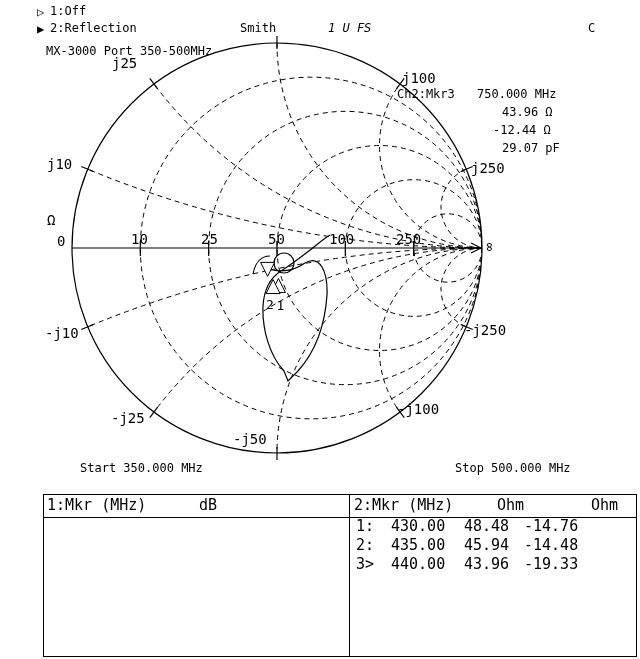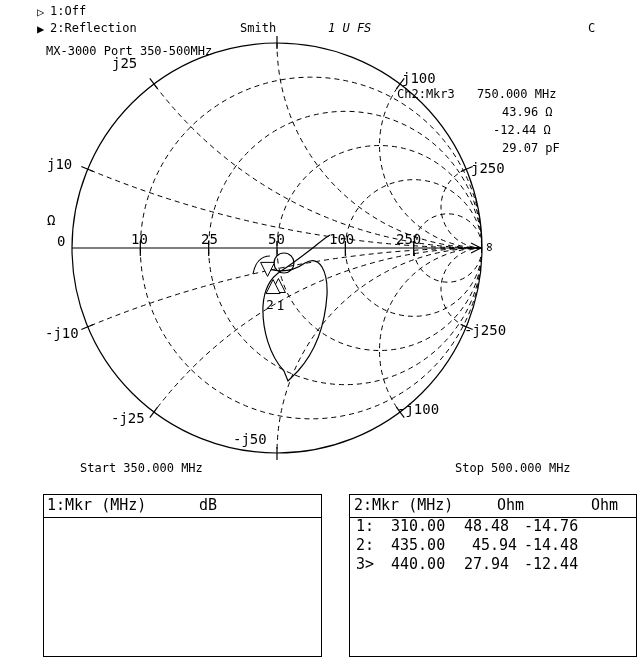--- a/index.html
+++ b/index.html
@@ -110,45 +110,45 @@
     <div class="inf" style="left: 486px; top: 240px;">∞</div>
   </div>
 <div id="marker-num-labels">
     <div style="left: 276.409px; top: 298.514px;">1</div>
     <div style="left: 266.084px; top: 297.531px;">2</div>
   </div>
 
 <span class="abs t15" style="left:44px;top:461px;margin-left:36px;">Start 350.000 MHz</span>
 <span class="abs t15" style="left:455px;top:461px;">Stop 500.000 MHz</span>
 
-<div class="box" style="left:43px;top:494px;width:277px;height:161px;">
+<div class="box" style="left:43px;top:494px;width:277px;height:161px;padding-left:28px;">
   <span class="cell" style="left:3px;top:2px;">1:Mkr (MHz)</span>
   <span class="cell" style="left:155px;top:2px;">dB</span>
   <div class="hsep" style="top:22px;"></div>
   <div id="t1-rows"></div>
 </div>
 
 <div class="box" style="left:321px;top:494px;width:286px;height:161px;margin-left:28px;">
   <span class="cell" style="left:4px;top:2px;">2:Mkr (MHz)</span>
   <span class="cell" style="left:147px;top:2px;">Ohm</span>
   <span class="cell" style="left:241px;top:2px;">Ohm</span>
   <div class="hsep" style="top:22px;"></div>
   <div id="t2-rows">
       <div>
         <span class="cell" style="left: 6px; top: 23px;">1:</span>
-        <span class="cell" style="left: 41px; top: 23px;">310.00</span>
+        <span class="cell" style="left: 41px; top: 23px;">430.00</span>
         <span class="cell" style="left: 114px; top: 23px;">48.48</span>
         <span class="cell" style="left: 174px; top: 23px;">-14.76</span>
       </div>
       <div>
         <span class="cell" style="left: 6px; top: 42px;">2:</span>
         <span class="cell" style="left: 41px; top: 42px;">435.00</span>
-        <span class="cell" style="left: 122px; top: 42px; text-align: center;">45.94</span>
+        <span class="cell" style="left: 114px; top: 42px; text-align: center;">45.94</span>
         <span class="cell" style="left: 174px; top: 42px;">-14.48</span>
       </div>
       <div>
         <span class="cell" style="left: 6px; top: 61px;">3&gt;</span>
         <span class="cell" style="left: 41px; top: 61px;">440.00</span>
-        <span class="cell" style="left: 114px; top: 61px;">27.94</span>
-        <span class="cell" style="left: 174px; top: 61px;">-12.44</span>
+        <span class="cell" style="left: 114px; top: 61px;">43.96</span>
+        <span class="cell" style="left: 174px; top: 61px;">-19.33</span>
       </div>
     </div>
 </div>
 
 </body></html>

